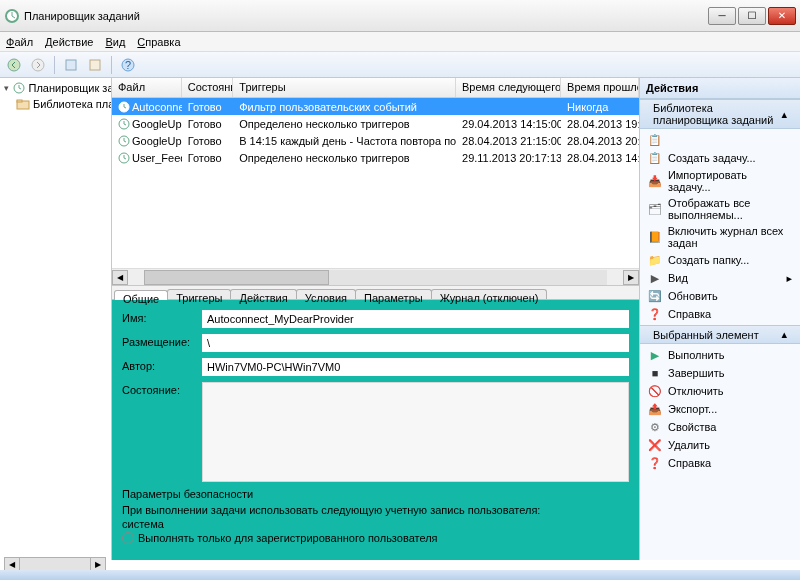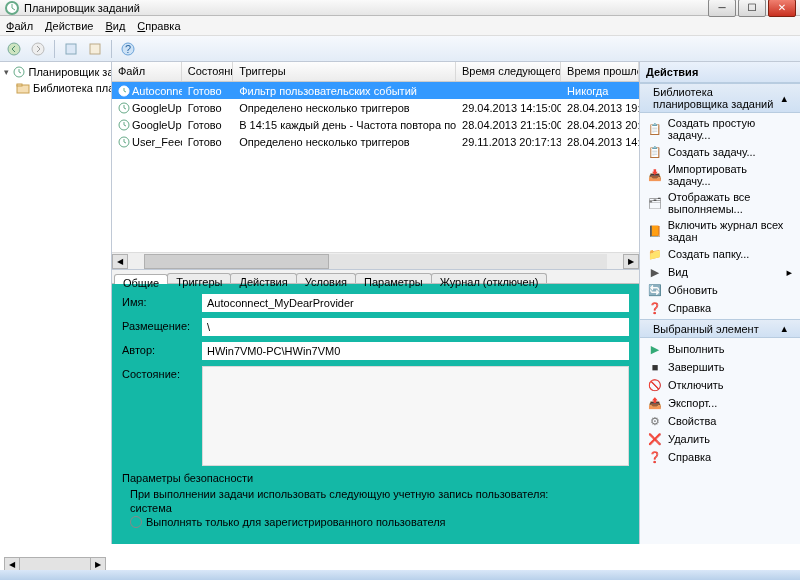--- a/index.html
+++ b/index.html
@@ -1,17 +1,17 @@
 <!DOCTYPE html>
 <html><head>
 <meta charset="utf-8">
 <style>
 * { box-sizing: border-box; margin: 0; padding: 0; font-family: "Segoe UI", Tahoma, sans-serif; font-size: 11px; }
 body { background: #fff; width: 800px; height: 580px; overflow: hidden; position: relative; }
-.title-bar { height: 16px; background: linear-gradient(#fafafa, #e6e6e6); border-bottom: 1px solid #bbb; display: flex; align-items: center; padding: 0 4px; }
+.title-bar { height: 32px; background: linear-gradient(#fafafa, #e6e6e6); border-bottom: 1px solid #bbb; display: flex; align-items: center; padding: 0 4px; }
 .title-bar .icon { width: 16px; height: 16px; margin-right: 4px; }
 .title-bar .title { flex: 1; }
 .win-buttons { display: flex; gap: 2px; }
 .win-btn { width: 28px; height: 18px; border: 1px solid #888; background: linear-gradient(#f6f6f6,#d8d8d8); border-radius: 2px; display:flex; align-items:center; justify-content:center; font-size:10px; line-height:1;}
 .win-btn.close { background: linear-gradient(#f08070,#c83020); color:#fff; border-color:#802010;}
 .menu-bar { height: 20px; display: flex; align-items: center; gap: 12px; padding: 0 6px; background:#f5f5f5; border-bottom:1px solid #ddd;}
 .menu-bar span { cursor:default; }
 .menu-bar .u { text-decoration: underline; }
 .toolbar { height: 26px; background: linear-gradient(#f6f9fd,#e3ecf7); border-bottom: 1px solid #c0c9d6; display:flex; align-items:center; padding:0 4px; gap:4px;}
 .tb-btn { width:20px; height:20px; border:1px solid transparent; display:flex; align-items:center; justify-content:center; border-radius:2px;}
@@ -36,21 +36,21 @@
 .detail { flex:1; border-top:1px solid #c0c9d6; display:flex; flex-direction:column; overflow:hidden;}
 .tabs { display:flex; height:14px; background:#f2f2f2; border-bottom:1px solid #c0c0c0; padding-left:2px; padding-top:3px; gap:0;}
 .tab { padding:2px 8px; border:1px solid #b0b0b0; border-bottom:none; background:#ececec; border-radius:3px 3px 0 0; margin-right:-1px; position:relative;}
 .tab.active { background:#fff; z-index:2; top:1px; padding-bottom:3px;}
 .detail-body { flex:1; background:#14b8a6; padding:10px 10px; overflow:auto;}
 .form-row { display:flex; margin-bottom:6px; align-items:flex-start;}
 .form-row label { width:80px; padding-top:2px;}
 .form-row .val { flex:1; background:#fff; padding:2px 4px; border:1px solid transparent;}
 .desc-box { flex:1; height:100px; background:#f7f7f7; border:1px solid #d8d8d8;}
 .sec-head { margin-top:6px; margin-bottom:4px;}
-.sec-line { margin:2px 8px; display:flex; align-items:center; gap:4px;}
+.sec-line { margin:2px 0; display:flex; align-items:center; gap:4px;}
 .radio,.check{width:12px;height:12px;border:1px solid #888;display:inline-block;vertical-align:-2px;}
 .radio{border-radius:50%;}
 .radio.on::after{content:"";display:block;width:6px;height:6px;border-radius:50%;background:#333;margin:2px;}
 .right-pane { width:160px; background:#f6f9fd; display:flex; flex-direction:column;}
 .right-pane .hdr{padding:4px 6px;font-weight:bold;background:linear-gradient(#eaf1fb,#d6e4f5);border-bottom:1px solid #b8cce0;}
 .right-pane .sect{background:linear-gradient(#e3ecf7,#cfe0f3);padding:2px 13px;border-top:1px solid #b8cce0;border-bottom:1px solid #b8cce0;display:flex;justify-content:space-between;align-items:center;}
 .right-pane .items{padding:2px 0;}
 .act-item{display:flex;align-items:center;gap:6px;padding:2px 8px;cursor:pointer;}
 .aicon{width:14px;height:14px;display:inline-flex;align-items:center;justify-content:center;font-size:11px;}
 .footer-sb{position:absolute;left:4px;bottom:6px;width:102px;height:17px;background:#efefef;display:flex;}
@@ -241,21 +241,20 @@
 
   <div class="right-pane">
     <div class="hdr">Действия</div>
     <div class="sect">
       <span>Библиотека планировщика заданий</span>
       <span>▴</span>
     </div>
     <div class="items" id="act1">
         <div class="act-item">
           <span class="aicon" style="color:#555">📋</span>
-          <span>Создать простую задачу...</span>
         </div>
         <div class="act-item">
           <span class="aicon" style="color:#555">📋</span>
           <span>Создать задачу...</span>
         </div>
         <div class="act-item">
           <span class="aicon" style="color:#555">📥</span>
           <span>Импортировать задачу...</span>
         </div>
         <div class="act-item">

